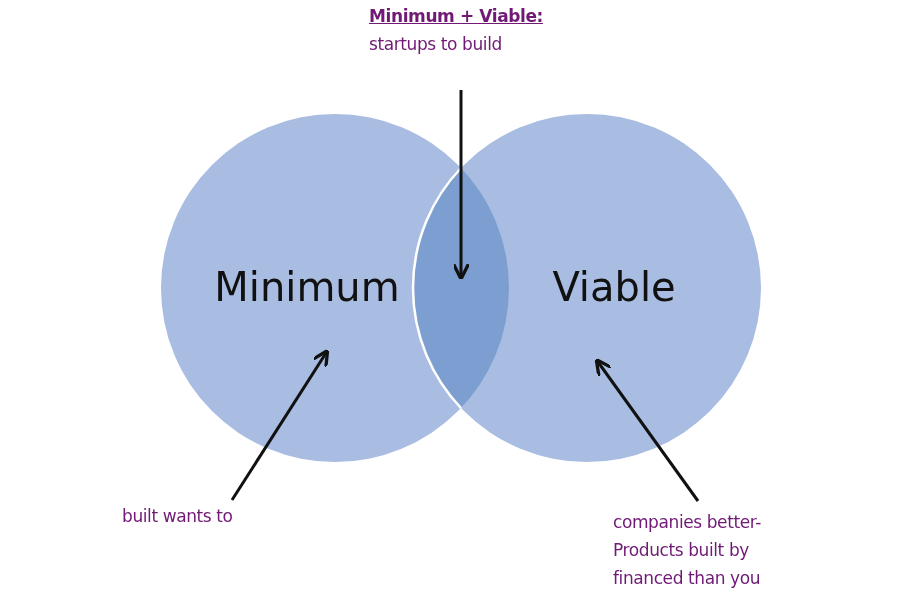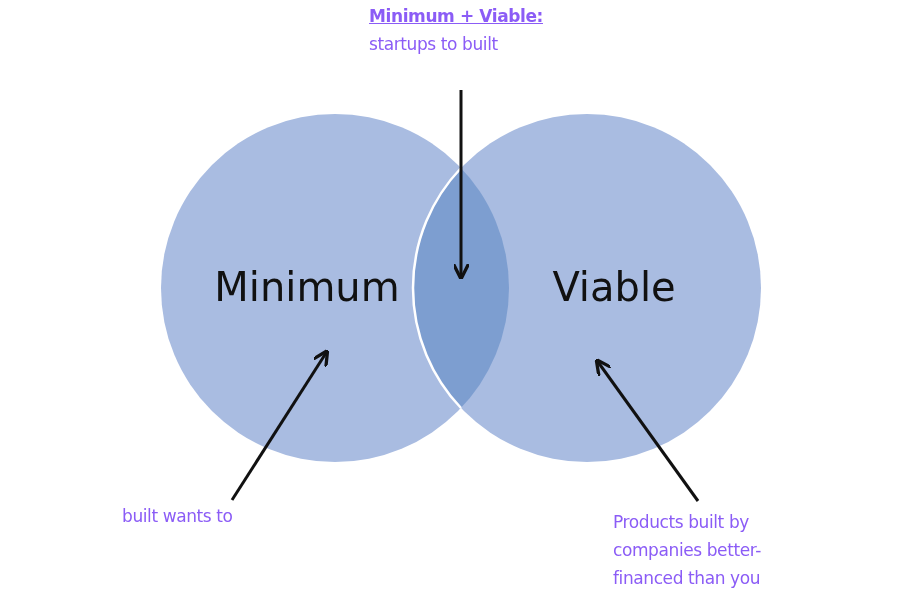--- a/index.html
+++ b/index.html
@@ -26,21 +26,21 @@
     .big-label {
       font-family: "DejaVu Sans", sans-serif;
       font-size: 40px;
       fill: #111111;
     }
     .caption {
       position: absolute;
       font-family: "DejaVu Sans", sans-serif;
       font-size: 17px;
       line-height: 28px;
-      color: #8b5cf6;
+      color: #701a75;
       white-space: nowrap;
       letter-spacing: -0.4px;
     }
     .caption .line {
       display: block;
     }
     .caption .heading {
       font-weight: bold;
       text-decoration: underline;
     }
@@ -82,25 +82,25 @@
     <text class="big-label" x="307" y="301" text-anchor="middle">Minimum</text>
     <text class="big-label" x="614" y="301" text-anchor="middle">Viable</text>
 
     <line x1="461" y1="90" x2="461" y2="276" stroke="#111111" stroke-width="3" marker-end="url(#arrowhead)"></line>
     <line x1="232" y1="500" x2="326" y2="353" stroke="#111111" stroke-width="3" marker-end="url(#arrowhead)"></line>
     <line x1="698" y1="501" x2="598" y2="362" stroke="#111111" stroke-width="3" marker-end="url(#arrowhead)"></line>
   </svg>
 
   <div id="caption-top" class="caption">
     <span class="line heading">Minimum + Viable:</span>
-    <span class="line">startups to built</span>
+    <span class="line">startups to build</span>
   </div>
 
   <div id="caption-left" class="caption">
     <span class="line">built wants to</span>
   </div>
 
   <div id="caption-right" class="caption">
+    <span class="line">companies better-</span>
     <span class="line">Products built by</span>
-    <span class="line">companies better-</span>
     <span class="line">financed than you</span>
   </div>
 </div>
 
 </body></html>

